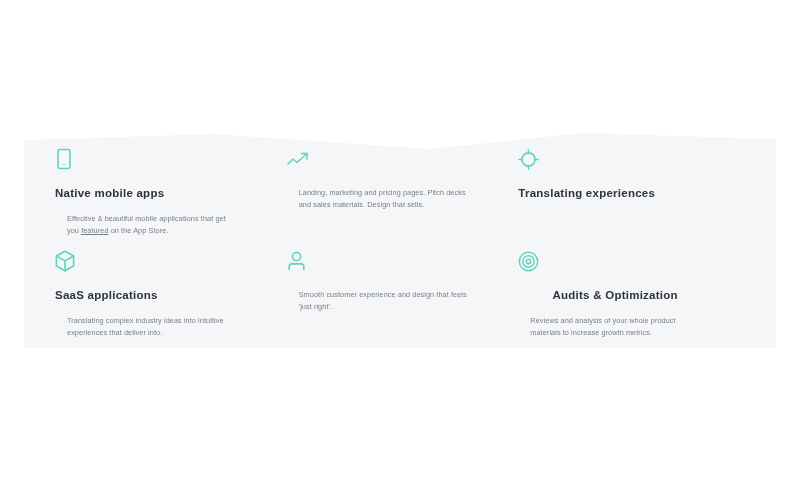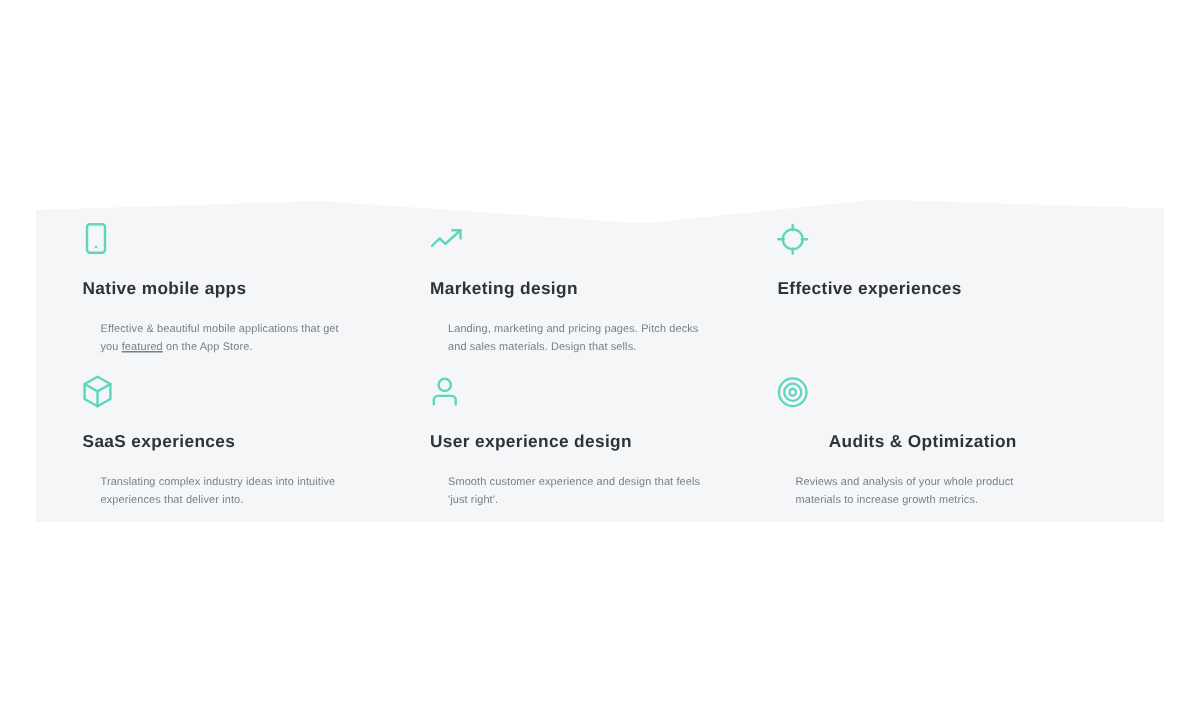--- a/index.html
+++ b/index.html
@@ -105,57 +105,55 @@
       <p class="card-desc" style="color: rgb(120, 127, 134);"><span>Effective &amp; beautiful mobile applications that get you </span><u>featured</u><span> on the App Store.</span></p>
     </div>
 
     <div class="card">
       <div class="card-icon">
         <svg width="22" height="14" viewBox="0 0 22 14" fill="none" stroke="#5ed6bd" stroke-width="1.6" stroke-linecap="round" stroke-linejoin="round">
           <polyline points="1,12 6,7 10,10.5 20,1.5"></polyline>
           <polyline points="14.5,1.5 20,1.5 20,7"></polyline>
         </svg>
       </div>
-      <h3 class="card-title" style="color: rgb(45, 51, 57);">Marketing design</h3>
       <p class="card-desc" style="color: rgb(120, 127, 134);"><span>Landing, marketing and pricing pages. Pitch decks and sales materials. Design that sells.</span><u></u><span></span></p>
     </div>
 
     <div class="card">
       <div class="card-icon">
         <svg width="21" height="21" viewBox="0 0 21 21" fill="none" stroke="#5ed6bd" stroke-width="1.6" stroke-linecap="round" stroke-linejoin="round">
           <circle cx="10.5" cy="10.5" r="6.6"></circle>
           <line x1="10.5" y1="0.9" x2="10.5" y2="4.4"></line>
           <line x1="10.5" y1="16.6" x2="10.5" y2="20.1"></line>
           <line x1="0.9" y1="10.5" x2="4.4" y2="10.5"></line>
           <line x1="16.6" y1="10.5" x2="20.1" y2="10.5"></line>
         </svg>
       </div>
-      <h3 class="card-title" style="color: rgb(45, 51, 57);">Effective experiences</h3>
+      <h3 class="card-title" style="color: rgb(45, 51, 57);">Translating experiences</h3>
     </div>
 
     <div class="card">
       <div class="card-icon">
         <svg width="20" height="22" viewBox="0 0 20 22" fill="none" stroke="#5ed6bd" stroke-width="1.6" stroke-linecap="round" stroke-linejoin="round">
           <path d="M10 1.2 L18.6 6 L18.6 16 L10 20.8 L1.4 16 L1.4 6 Z"></path>
           <polyline points="1.4,6 10,10.9 18.6,6"></polyline>
           <line x1="10" y1="10.9" x2="10" y2="20.8"></line>
         </svg>
       </div>
-      <h3 class="card-title" style="color: rgb(45, 51, 57);">SaaS experiences</h3>
+      <h3 class="card-title" style="color: rgb(45, 51, 57);">SaaS applications</h3>
       <p class="card-desc" style="color: rgb(120, 127, 134);"><span>Translating complex industry ideas into intuitive experiences that deliver into.</span><u></u><span></span></p>
     </div>
 
     <div class="card">
       <div class="card-icon">
         <svg width="19" height="20" viewBox="0 0 19 20" fill="none" stroke="#5ed6bd" stroke-width="1.6" stroke-linecap="round" stroke-linejoin="round">
           <circle cx="9.5" cy="5.6" r="4.1"></circle>
           <path d="M2.2 18.5 L2.2 15.6 C2.2 14.1 3.4 12.9 4.9 12.9 L14.1 12.9 C15.6 12.9 16.8 14.1 16.8 15.6 L16.8 18.5"></path>
         </svg>
       </div>
-      <h3 class="card-title" style="color: rgb(45, 51, 57);">User experience design</h3>
       <p class="card-desc" style="color: rgb(120, 127, 134);"><span>Smooth customer experience and design that feels 'just right'.</span><u></u><span></span></p>
     </div>
 
     <div class="card">
       <div class="card-icon">
         <svg width="21" height="21" viewBox="0 0 21 21" fill="none" stroke="#5ed6bd" stroke-width="1.5" stroke-linecap="round" stroke-linejoin="round">
           <circle cx="10.5" cy="10.5" r="9.2"></circle>
           <circle cx="10.5" cy="10.5" r="5.7"></circle>
           <circle cx="10.5" cy="10.5" r="2.2"></circle>
         </svg>

